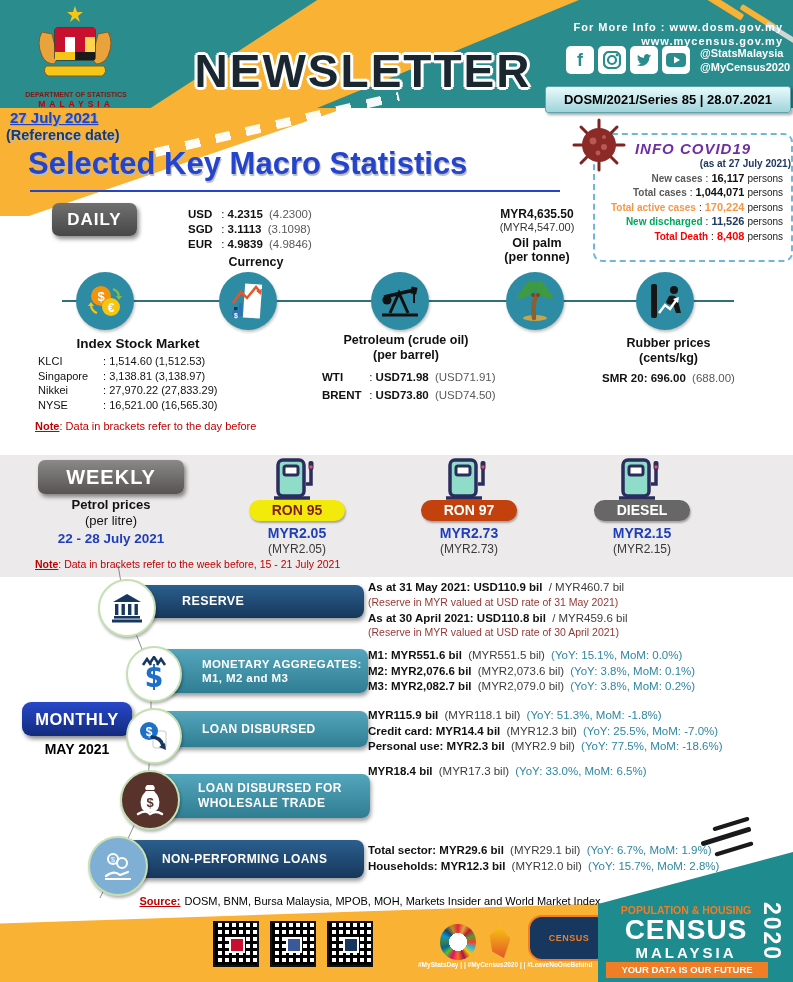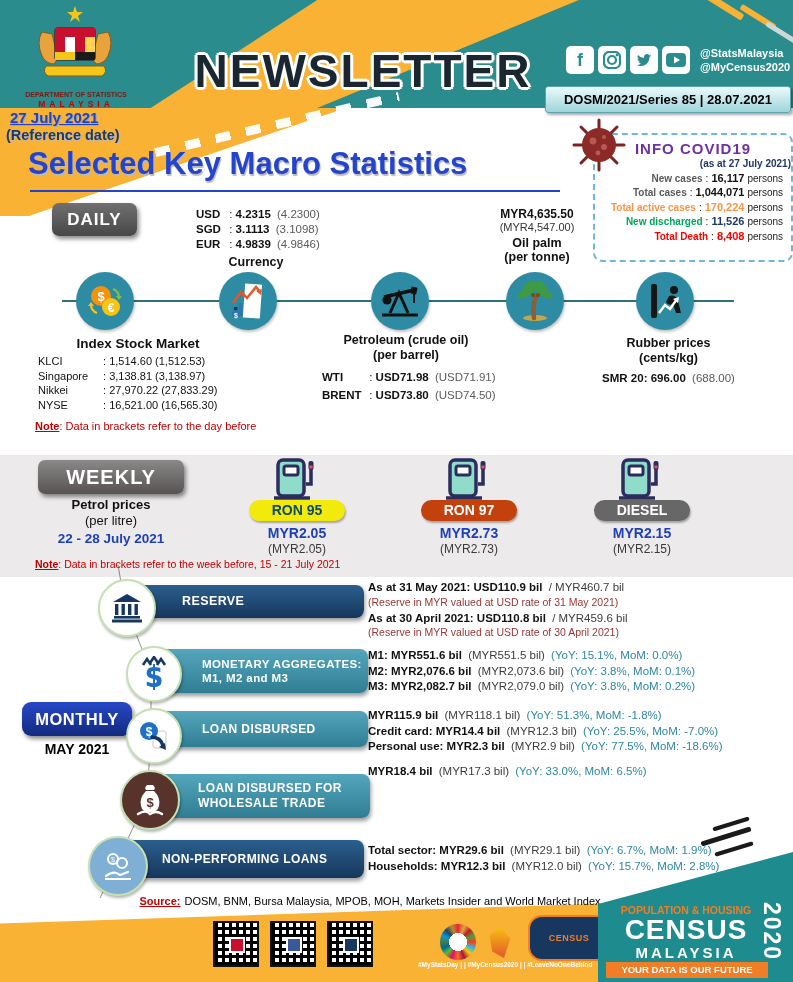--- a/index.html
+++ b/index.html
@@ -28,36 +28,36 @@
   #subyellow{position:absolute;left:0;top:108px;width:360px;height:108px;background:#F9B233;
         clip-path:polygon(0 0,96% 0,8% 100%,0 100%);}
   #ladder{position:absolute;left:152px;top:120px;width:250px;height:9px;transform:rotate(-13deg);
         background:repeating-linear-gradient(90deg,#fff 0 15px,transparent 15px 31px);opacity:.95;}
   #refdate{position:absolute;left:10px;top:109px;font-size:15px;font-weight:800;color:#2242C8;text-decoration:underline;text-shadow:1px 1px 0 #9aa;}
   #reflabel{position:absolute;left:6px;top:127px;font-size:14.5px;font-weight:800;color:#1F3864;text-shadow:1px 1px 0 #bbb;}
   #pagetitle{position:absolute;left:28px;top:146px;width:545px;font-size:31px;font-weight:800;color:#2444CB;text-shadow:1px 2px 1px #b9b9b9;}
   #titleline{position:absolute;left:30px;top:190px;width:530px;height:2px;background:#2444CB;}
   
   #covidbox{position:absolute;left:593px;top:133px;width:196px;height:125px;background:#fff;border:2px dashed #6FB7D9;border-radius:9px;}
-  #covidtitle{margin-top:5px;text-align:center;font-size:15px;font-weight:800;color:#7030A0;letter-spacing:1px;}
+  #covidtitle{margin-top:5px;text-align:center;font-size:15px;font-weight:800;color:#7030A0;letter-spacing:1px;font-style:italic;}
   #covidsub{text-align:right;font-size:10px;font-weight:700;color:#203864;margin-top:1px;}
   .crow{display:flex;justify-content:flex-end;align-items:baseline;font-size:10px;margin:2.5px 8px 0 0;white-space:nowrap;}
   .crow .cl{font-weight:600;}
   .crow .cc{margin:0 3px;}
   .crow .cv{font-weight:800;font-size:11px;}
   .crow .cu{margin-left:3px;color:#1a1a1a;}
   .c0 .cl,.c1 .cl{color:#595959;} .c0 .cv,.c1 .cv{color:#111;}
   .c2 .cl,.c2 .cv{color:#F79646;}
   .c3 .cl{color:#00A65C;} .c3 .cv{color:#1F3864;}
   .c4 .cl,.c4 .cv{color:#FF0000;}
   
   #dailybox{position:absolute;left:52px;top:203px;width:85px;height:33px;border-radius:7px;
         background:linear-gradient(#707070,#474747);color:#fff;font-weight:800;font-size:17px;letter-spacing:1px;
         text-align:center;line-height:33px;box-shadow:2px 3px 4px rgba(0,0,0,.45);}
-  #currencyblock{position:absolute;left:196px;top:207px;width:140px;font-size:11.5px;line-height:15px;white-space:nowrap;}
+  #currencyblock{position:absolute;left:188px;top:207px;width:140px;font-size:11.5px;line-height:15px;white-space:nowrap;}
   .curow b.code{display:inline-block;width:30px;}
   .curow .prev{color:#595959;margin-left:3px;}
   #currencytitle{position:absolute;left:196px;top:255px;width:120px;text-align:center;font-weight:800;font-size:12.5px;}
   #oilpalm{position:absolute;left:478px;top:207px;width:118px;text-align:center;}
   #oilpalm .v{font-weight:800;font-size:12px;}
   #oilpalm .p{font-size:11px;color:#333;}
   #oilpalm .t{font-weight:800;font-size:12.5px;margin-top:3px;line-height:14px;}
   #iconline{position:absolute;left:62px;top:300px;width:672px;height:2px;background:#2F6F7E;}
   .dcircle{position:absolute;top:272px;width:58px;height:58px;border-radius:50%;background:#2E8BA4;display:flex;align-items:center;justify-content:center;box-shadow:1px 2px 3px rgba(0,0,0,.25);}
   #stockblock{position:absolute;left:38px;top:336px;width:200px;}
@@ -81,21 +81,21 @@
   #weeklybox{position:absolute;left:38px;top:5px;width:146px;height:34px;border-radius:7px;
         background:linear-gradient(#8A8888,#575353);color:#fff;font-weight:800;font-size:20px;letter-spacing:1px;
         text-align:center;line-height:34px;box-shadow:2px 3px 4px rgba(0,0,0,.45);}
   #petrolhead{position:absolute;left:38px;top:42px;width:146px;text-align:center;}
   #petrolhead .t1{font-weight:800;font-size:13px;}
   #petrolhead .t2{font-size:13px;margin-top:1px;}
   #petrolhead .t3{font-weight:800;font-size:13.5px;color:#1F3FB8;margin-top:3px;}
   .fuelcol{position:absolute;top:1px;width:104px;text-align:center;}
   .pill{margin:-4px auto 0;width:96px;height:21px;border-radius:11px;font-weight:800;font-size:14px;line-height:21px;
         box-shadow:1px 2px 2px rgba(0,0,0,.3);}
-  .pill.ron95{background:#F2EA0A;color:#0c4a6e;text-align:center;}
+  .pill.ron95{background:#F2EA0A;color:#7f1d1d;text-align:center;}
   .pill.ron97{background:#c2410c;color:#fff;}
   .pill.diesel{background:#676767;color:#fff;}
   .fprice{color:#1F3FB8;font-weight:800;font-size:14px;margin-top:4px;}
   .fprev{color:#3a3a3a;font-size:12px;margin-top:1px;}
   
   #monthlybox{position:absolute;left:22px;top:702px;width:110px;height:34px;border-radius:9px;
         background:linear-gradient(#2748C8,#132A7E);color:#fff;font-weight:800;font-size:16.5px;letter-spacing:.5px;
         text-align:center;line-height:34px;box-shadow:2px 3px 4px rgba(0,0,0,.45);}
   #monthlyperiod{position:absolute;left:22px;top:741px;width:110px;text-align:center;font-weight:800;font-size:14px;color:#000;}
   .mcircle{position:absolute;border-radius:50%;background:#fff;border:2px solid #C5E0B4;display:flex;align-items:center;justify-content:center;box-shadow:1px 2px 3px rgba(0,0,0,.3);z-index:3;}
@@ -157,20 +157,24 @@
       <rect x="57" y="33" width="10" height="15" fill="#FFD54F"></rect>
       <rect x="27" y="48" width="20" height="8" fill="#F5C518"></rect>
       <rect x="47" y="48" width="20" height="8" fill="#1a1a1a"></rect>
       <path d="M18 62 h58 q4 6 -2 10 h-54 q-6 -4 -2 -10 Z" fill="#F5C518" stroke="#8a5a1a" stroke-width="1"></path>
     </svg>
     <div id="dept1">DEPARTMENT OF STATISTICS</div>
     <div id="dept2">MALAYSIA</div>
 
     <h1 id="newsletter" style="margin:0;">NEWSLETTER</h1>
 
+    <div id="moreinfo">
+      <div>For More Info : www.dosm.gov.my</div>
+      <div>www.mycensus.gov.my</div>
+    </div>
 
     <div id="socialbar">
       <div class="sicon">f</div>
       <div class="sicon">
         <svg width="18" height="18" viewBox="0 0 18 18">
             <rect x="1" y="1" width="16" height="16" rx="5" fill="none" stroke="#2B8C8E" stroke-width="2.2"></rect>
             <circle cx="9" cy="9" r="4" fill="none" stroke="#2B8C8E" stroke-width="2.2"></circle>
             <circle cx="14" cy="4" r="1.4" fill="#2B8C8E"></circle>
           </svg>
       </div>

